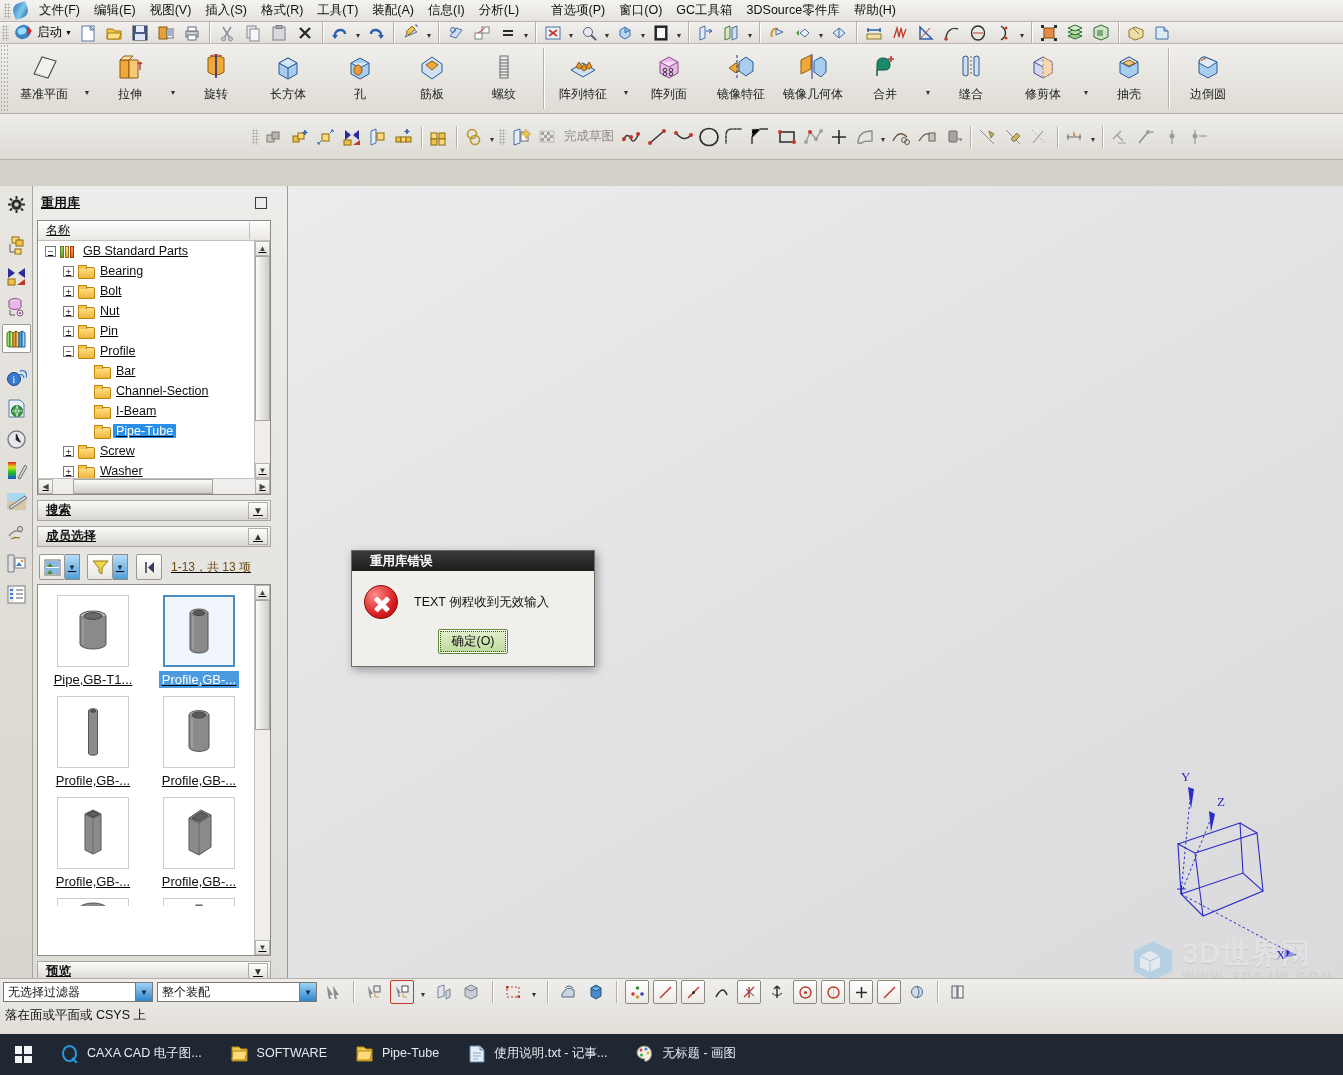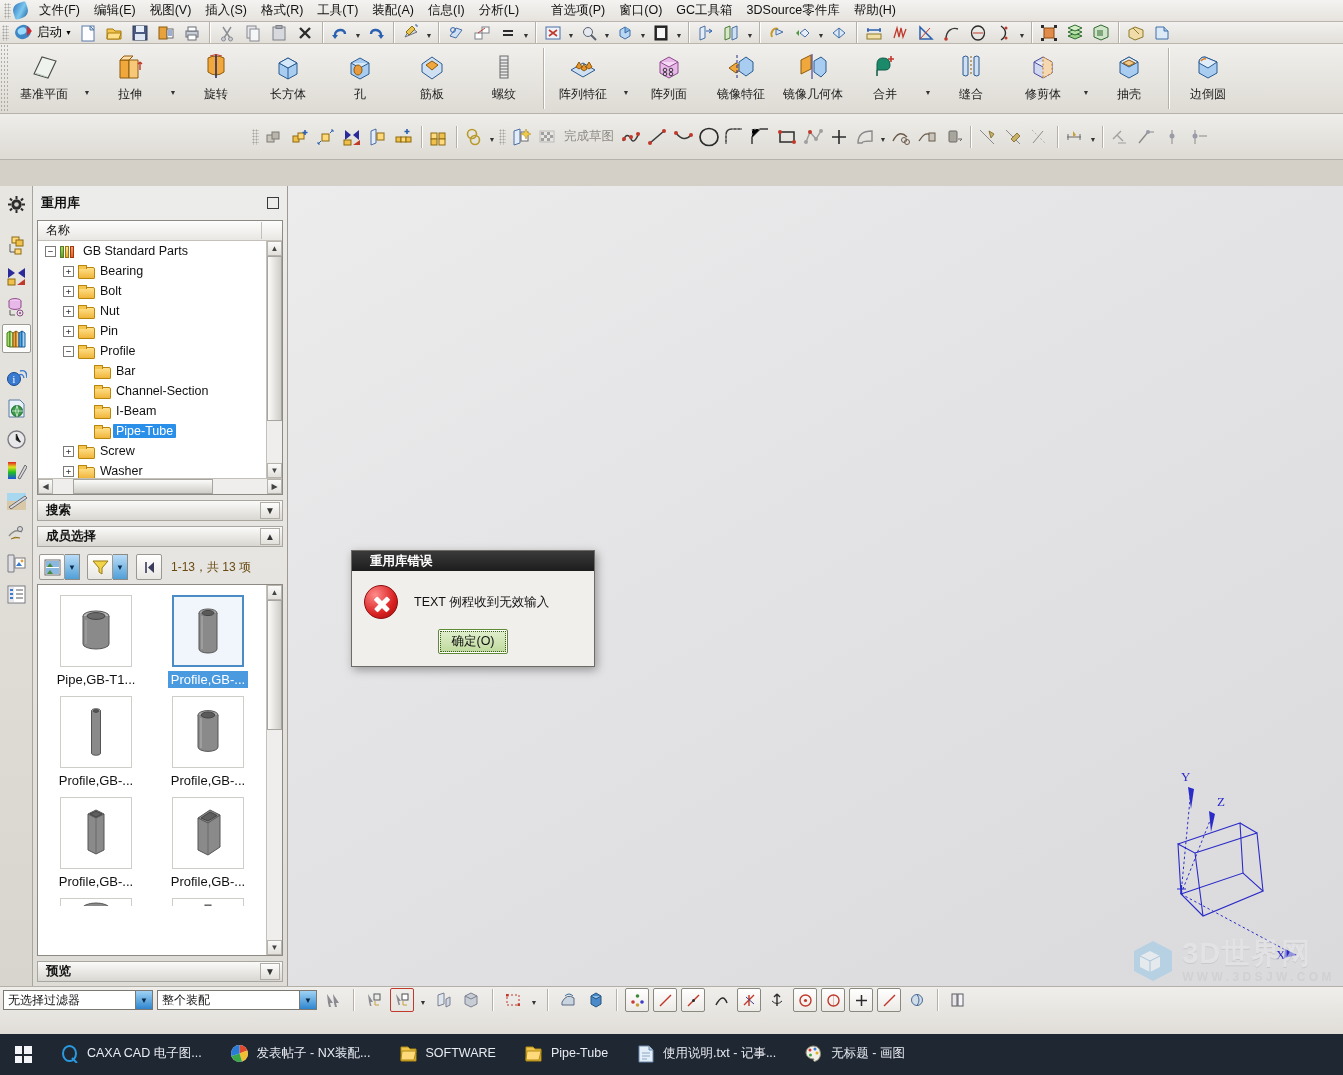--- a/index.html
+++ b/index.html
@@ -87,21 +87,21 @@
           border-right:1px solid #a9a59d;display:flex;flex-direction:column;
           align-items:center;padding-top:4px;gap:2px;}
   .rescell{width:29px;height:29px;display:flex;align-items:center;justify-content:center;
            border:1px solid transparent;border-radius:2px;}
   .rescell.active{background:#fbfbfa;border-color:#9d9a93;
                   box-shadow:inset 0 0 0 1px #fff;}
 
   
   .dock{width:255px;flex:none;background:linear-gradient(#ececea,#dedcd6);
         border-right:1px solid #9f9b94;display:flex;flex-direction:column;
-        padding:4px 4px 0 4px;}
+        padding:4px 16px 0 4px;text-decoration:underline;}
   .dock-title{display:flex;align-items:center;justify-content:space-between;
               font-weight:bold;font-size:13px;color:#111;padding:4px 4px 8px 4px;}
   .pinbox{width:12px;height:12px;border:1.6px solid #3a3a3a;}
 
   .treebox{background:#fff;border:1px solid #8d8a84;flex:none;height:275px;
            display:flex;flex-direction:column;overflow:hidden;}
   .treehdr{height:20px;background:linear-gradient(#fdfdfd,#e9e7e3);
            border-bottom:1px solid #c3c0ba;display:flex;align-items:center;}
   .treehdr .col{flex:1;padding-left:8px;font-size:12px;color:#111;
                 border-right:1px solid #c3c0ba;}
@@ -202,21 +202,21 @@
   .dlg-msg{font-size:12.5px;color:#111;}
   .dlg-foot{padding:4px 0 12px 0;display:flex;justify-content:center;
             background:#f1efec;}
   .okbtn{min-width:62px;padding:3px 12px;font-size:12.5px;color:#111;
          background:linear-gradient(#e3f0cf,#bcd99a);
          border:1px solid #5f8a36;border-radius:2px;
          outline:1px dotted #3c5a20;outline-offset:-3px;
          box-shadow:0 0 0 1px #fff inset;}
 
   
-  .bottom{position:absolute;left:0;right:0;bottom:41px;height:48px;
+  .bottom{position:absolute;left:0;right:0;bottom:41px;height:56px;
           background:linear-gradient(#efeeeb,#e0ddd7);border-top:1px solid #b4b0a8;}
   .selbar{height:26px;display:flex;align-items:center;gap:4px;padding:2px 3px;}
   .combo{height:20px;background:#fff;border:1px solid #7b7871;display:flex;
          align-items:center;font-size:12px;color:#111;padding-left:4px;}
   .combo .cbtn{margin-left:auto;width:17px;height:18px;
                background:linear-gradient(#9ed2f5,#2f86cf);
                border-left:1px solid #7b7871;display:flex;align-items:center;
                justify-content:center;color:#06263f;font-size:8px;}
   .sbtn{width:24px;height:24px;display:flex;align-items:center;justify-content:center;
         border:1px solid transparent;border-radius:2px;}
@@ -1539,20 +1539,23 @@
       <span class="sbtn">
           <svg width="18" height="18">
             <g stroke="#5a5a60">
               <rect x="3" y="3" width="5" height="12" fill="#e8e8ec"></rect>
               <rect x="9" y="3" width="5" height="12" fill="#f4f4f8"></rect>
             </g>
           </svg>
         </span>
     </div>
 
+    <div class="statusline">
+      <span>落在面或平面或 CSYS 上</span>
+    </div>
   </div>
 
   <div class="taskbar">
     <div class="startbtn-win">
       <span class="winlogo">
           <span></span>
           <span></span>
           <span></span>
           <span></span>
         </span>
@@ -1564,32 +1567,20 @@
         <svg width="19" height="19">
             <g fill="none" stroke="#2a9ae0" stroke-width="2">
               <ellipse cx="9.5" cy="9.5" rx="6.5" ry="7.5"></ellipse>
             </g>
             <path d="M12 14 L17 19" stroke="#2a9ae0" stroke-width="2"></path>
           </svg>
       </span>
       <span class="tlab">CAXA CAD 电子图...</span>
     </div>
 
-    <div class="task">
-      <span class="tico">
-        <svg width="19" height="19">
-            <circle cx="9.5" cy="9.5" r="8.5" fill="#e8e8ea"></circle>
-            <path d="M9.5 1 A8.5 8.5 0 0 1 17.3 6.5 L9.5 9.5Z" fill="#e04a2a"></path>
-            <path d="M17.3 6.5 A8.5 8.5 0 0 1 12 17.6 L9.5 9.5Z" fill="#f0c030"></path>
-            <path d="M12 17.6 A8.5 8.5 0 0 1 1.5 12 L9.5 9.5Z" fill="#3aa84a"></path>
-            <path d="M1.5 12 A8.5 8.5 0 0 1 9.5 1 L9.5 9.5Z" fill="#2a7ad8"></path>
-          </svg>
-      </span>
-      <span class="tlab">发表帖子 - NX装配...</span>
-    </div>
 
     <div class="task">
       <span class="tico">
         <svg width="19" height="19">
             <path d="M2 3 h7 l2 2 h6 v12 H2Z" fill="#f0c44a" stroke="#b08a10"></path>
             <path d="M3 7 h14 l-2 9 H2Z" fill="#ffd97a" stroke="#b08a10"></path>
           </svg>
       </span>
       <span class="tlab">SOFTWARE</span>
     </div>

